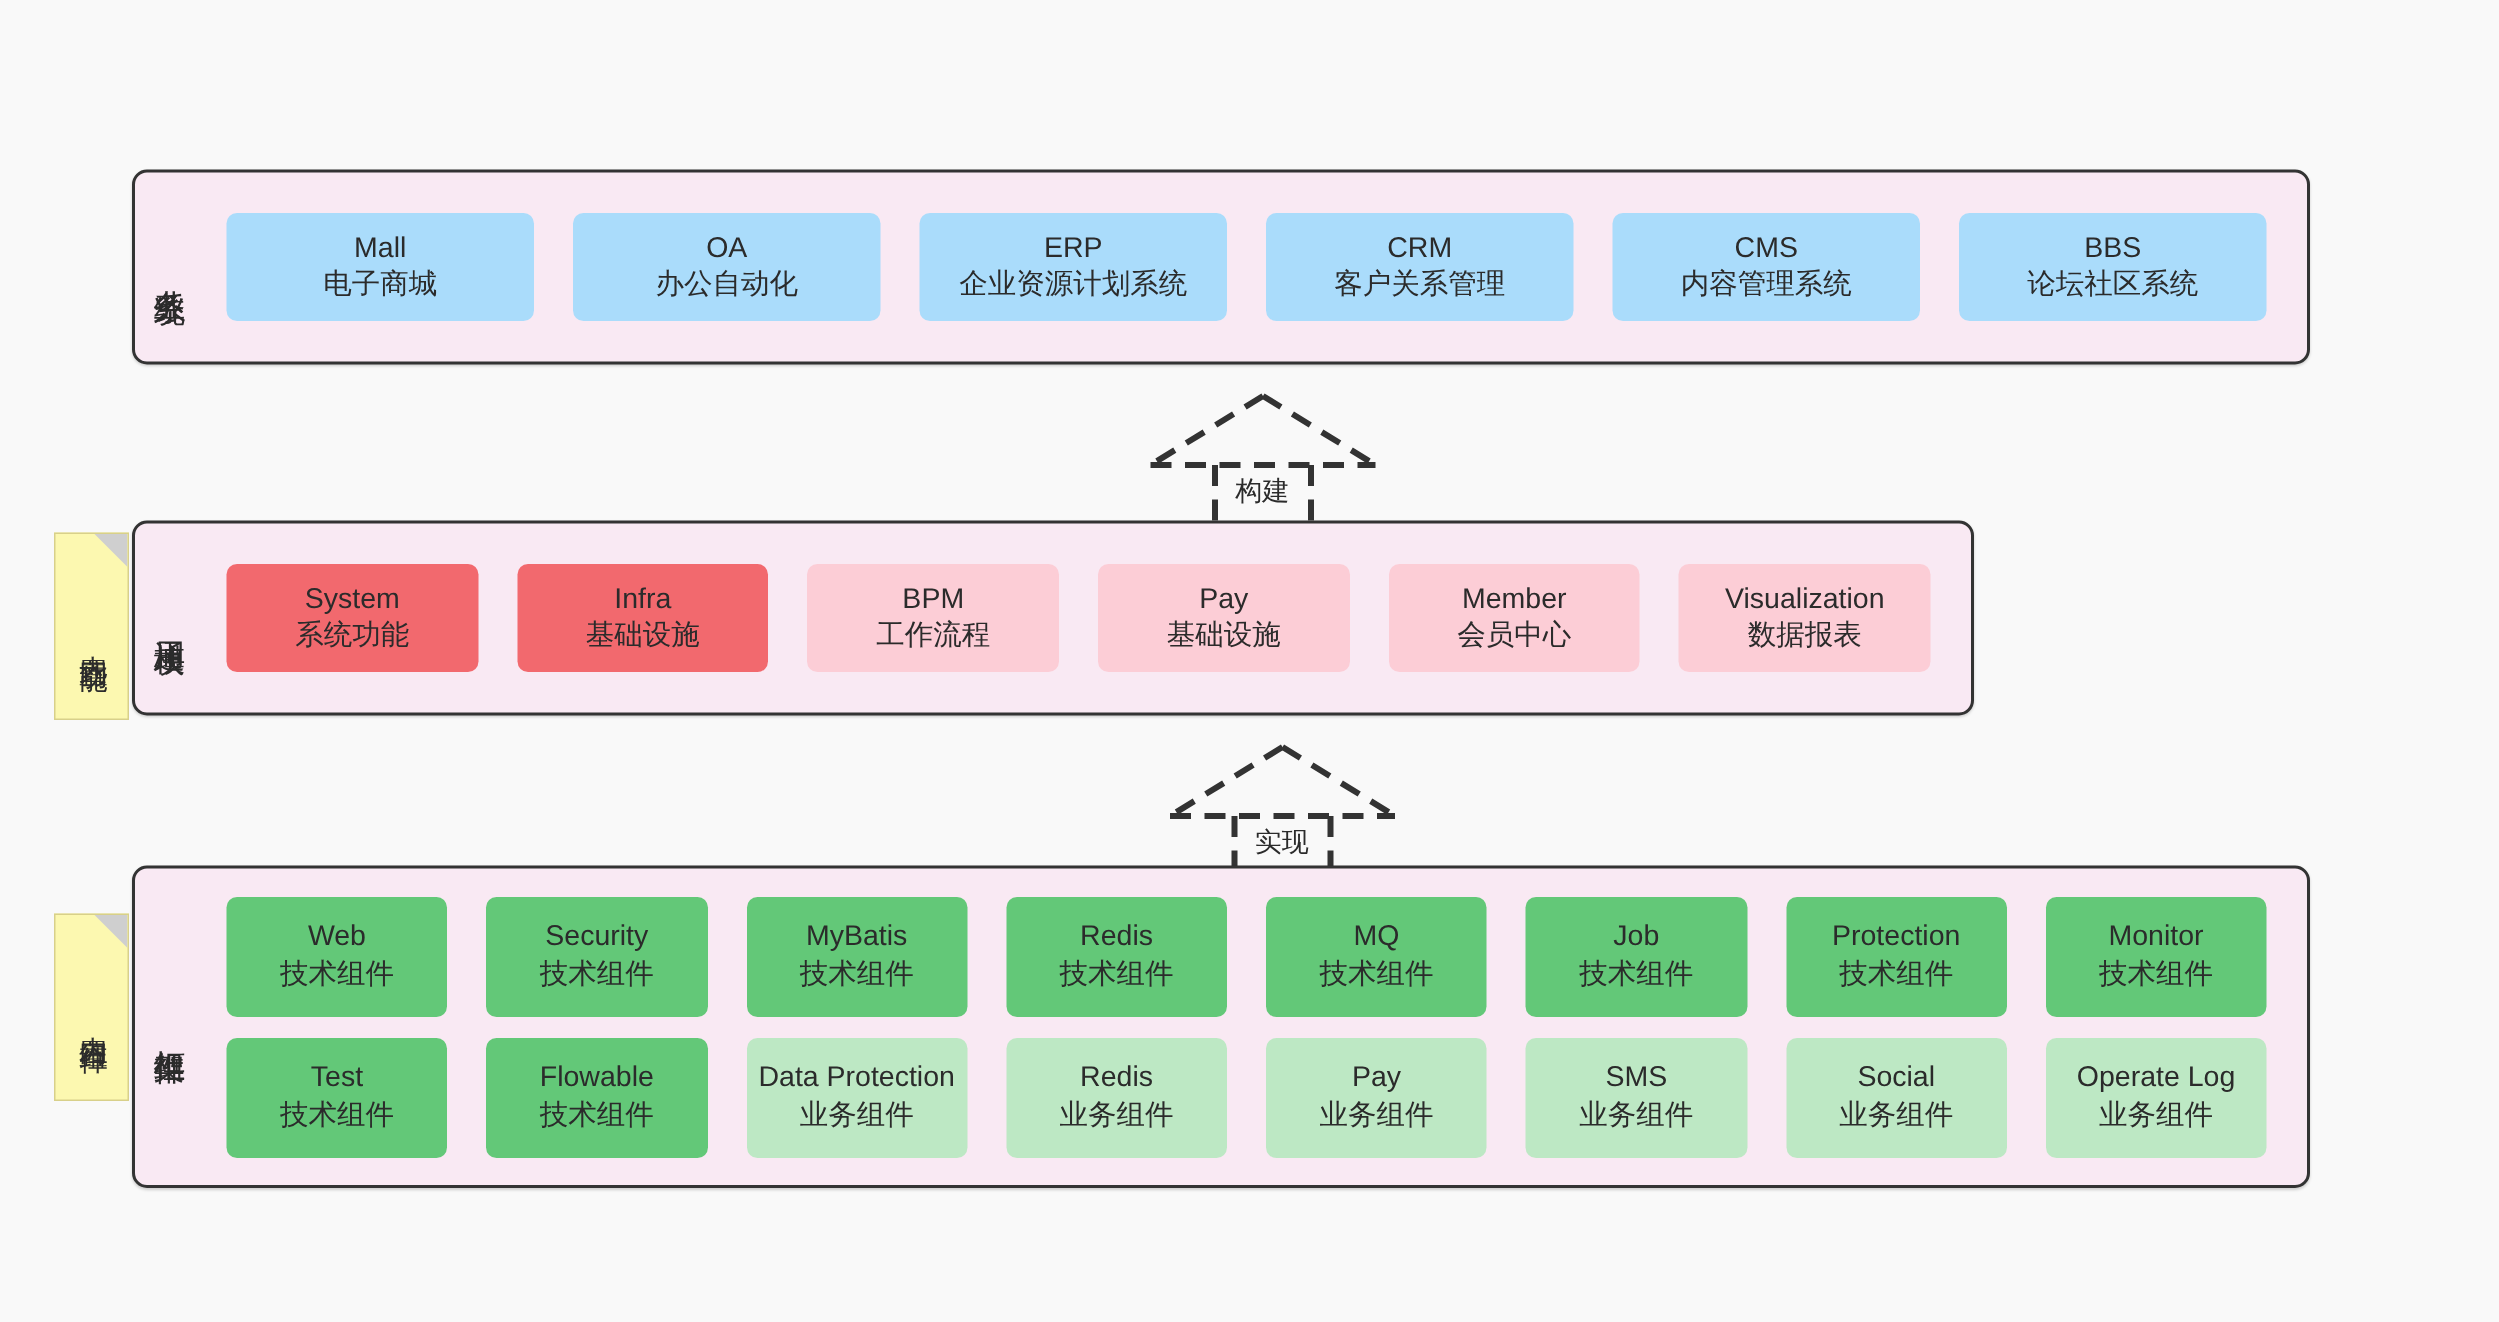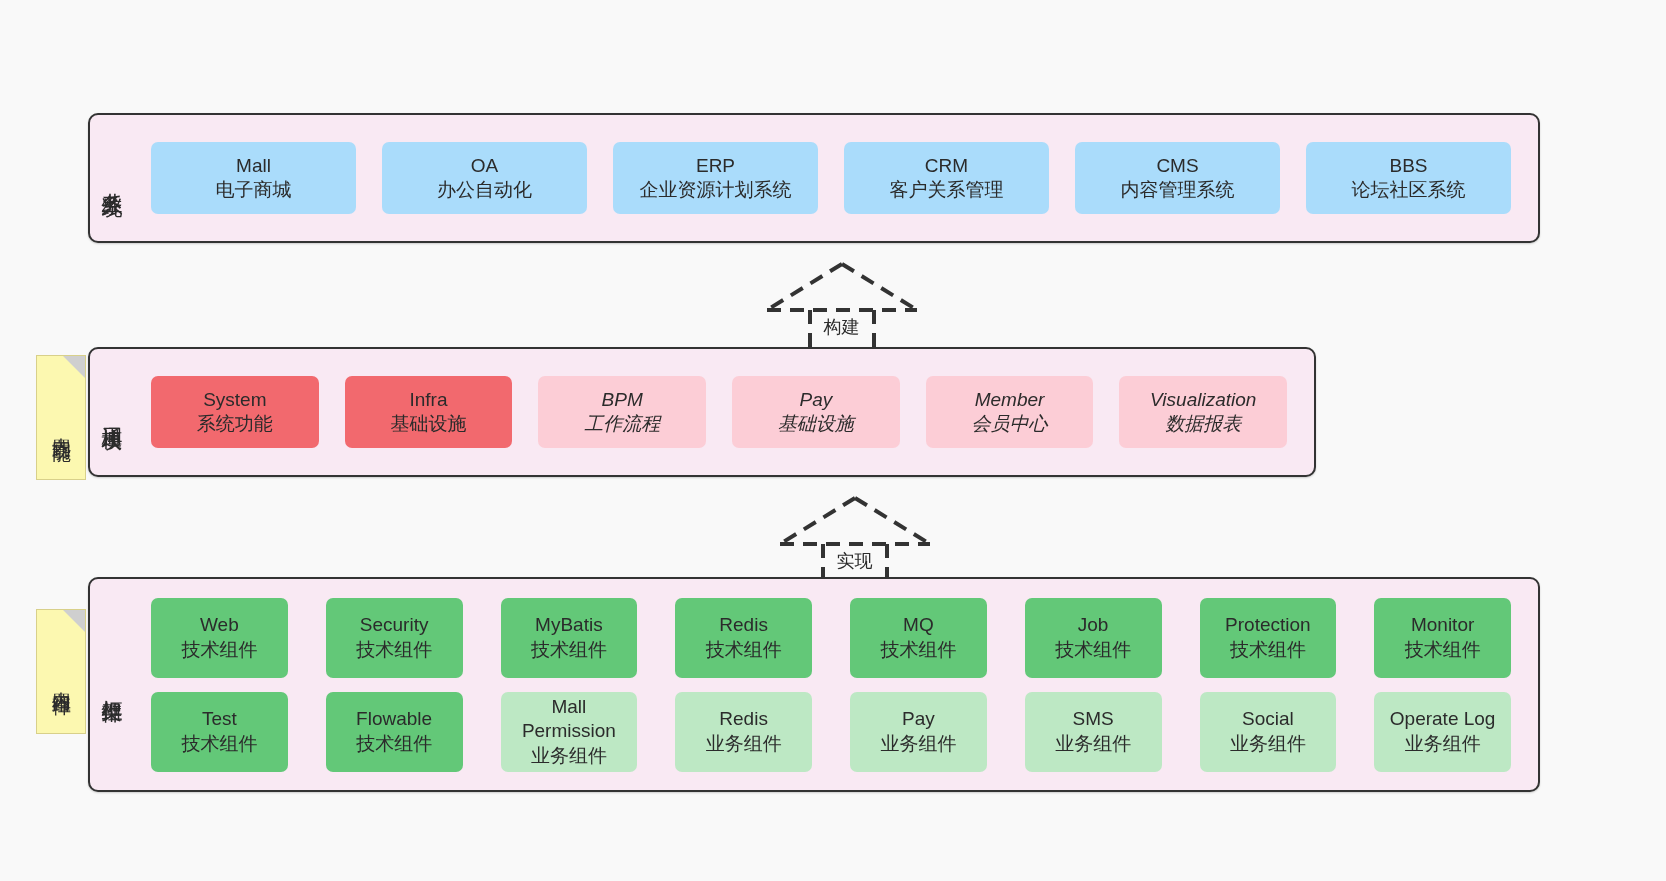--- a/index.html
+++ b/index.html
@@ -53,21 +53,21 @@
   }
   .layer-body.two-rows {
     flex-direction: column;
     justify-content: center;
     gap: 14px;
     padding: 14px 14px 14px 4px;
   }
   .row {
     display: flex;
     width: 100%;
-    gap: 12px;
+    gap: 0;
   }
 
   
   .card {
     box-sizing: border-box;
     border-radius: 7px;
     display: flex;
     flex-direction: column;
     align-items: center;
     justify-content: center;
@@ -77,21 +77,21 @@
     line-height: 1.28;
     padding: 4px 6px;
     margin: 0 13px;
     flex: 1 1 0;
   }
   .card .t1 { display: block; }
   .card .t2 { display: block; }
 
   .c-blue       { background: #aadcfb; }
   .c-red-strong { background: #f2696e; }
-  .c-red-light  { background: #fccdd6; font-style: italic; }
+  .c-red-light  { background: #fccdd6; }
   .c-green-strong { background: #63c878; }
   .c-green-light  { background: #bde8c4; }
 
   
   #layer-business {
     left: 88px;
     top: 113px;
     width: 1452px;
     height: 130px;
   }
@@ -311,21 +311,21 @@
       <div class="row">
         <div class="card c-green-strong">
           <span class="t1">Test</span>
           <span class="t2">技术组件</span>
         </div>
         <div class="card c-green-strong">
           <span class="t1">Flowable</span>
           <span class="t2">技术组件</span>
         </div>
         <div class="card c-green-light">
-          <span class="t1">Mall Permission</span>
+          <span class="t1">Data Protection</span>
           <span class="t2">业务组件</span>
         </div>
         <div class="card c-green-light">
           <span class="t1">Redis</span>
           <span class="t2">业务组件</span>
         </div>
         <div class="card c-green-light">
           <span class="t1">Pay</span>
           <span class="t2">业务组件</span>
         </div>

